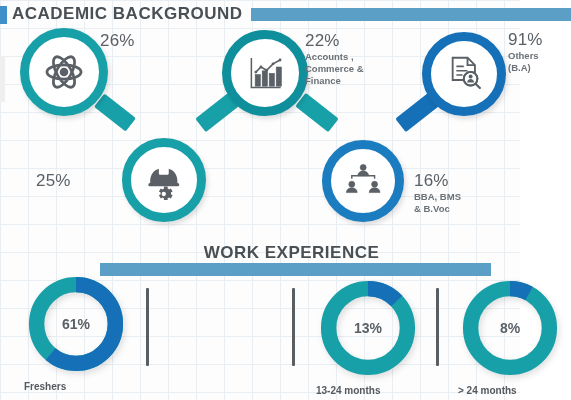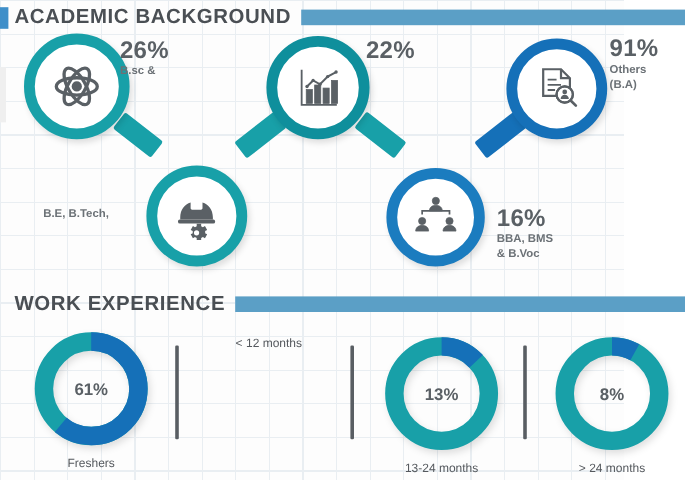--- a/index.html
+++ b/index.html
@@ -27,21 +27,21 @@
   
   .sec-head{position:absolute;display:flex;align-items:center;}
   .sec-title{
     font-size:17px;font-weight:700;letter-spacing:.5px;color:#4a4f54;
     white-space:nowrap;
   }
   .sec-bar{height:13px;background:#5b9fc6;margin-left:8px;}
 
   #acad-head{left:12px;top:4px;width:559px;}
   #acad-head .sec-bar{width:335px;}
-  #work-head{left:12px;top:243px;width:559px;}
+  #work-head{left:12px;top:243px;width:559px;flex-direction:column;}
   #work-head .sec-bar{width:391px;}
 
   
   .pipe{position:absolute;background:#18a0a8;border-radius:2px;}
   .pipe.blue{background:#1570b8;}
 
   
   .node{position:absolute;}
   .ring{
     position:relative;
@@ -54,39 +54,39 @@
   .ring.teal{border:9px solid #18a0a8;}
   .ring.tealdark{border:9px solid #0f8f9c;}
   .ring.blue{border:9px solid #1570b8;}
   .ring.bluemid{border:9px solid #1b7cbf;}
   .ring .glyph{width:60%;height:60%;}
   .ring .glyph svg{width:100%;height:100%;display:block;}
 
   
   .lbl{position:absolute;color:#5c6166;}
   .lbl .pct{
-    font-size:20px;font-weight:700;color:#5a6065;line-height:1.05;
+    font-size:17px;font-weight:400;color:#5a6065;line-height:1.05;
     letter-spacing:.2px;
   }
   .lbl .desc{
     font-size:9.5px;font-weight:700;color:#6b7176;line-height:1.28;margin-top:1px;
   }
   .lbl.right{text-align:left;}
 
   
   .donut-wrap{position:absolute;}
   .donut{position:relative;width:104px;height:104px;}
   .donut svg{display:block;filter:drop-shadow(2px 3px 3px rgba(0,0,0,.12));}
   .donut .val{
     position:absolute;inset:0;display:flex;align-items:center;justify-content:center;
     font-size:14px;font-weight:700;color:#5a6065;
   }
   .donut-label{
-    margin-top:5px;text-align:center;width:104px;
-    font-size:10px;font-weight:400;color:#55595e;
+    margin-top:5px;text-align:left;width:104px;
+    font-size:10px;font-weight:700;color:#55595e;
   }
   .divider{position:absolute;width:3px;background:#595e63;border-radius:1px;}
 </style>
 </head>
 <body>
 
 <div id="page">
 
   <div class="edge-accent"></div>
   <div class="edge-accent2"></div>
@@ -109,39 +109,38 @@
           <ellipse cx="32" cy="32" rx="26" ry="11" transform="rotate(0 32 32)"></ellipse>
           <ellipse cx="32" cy="32" rx="26" ry="11" transform="rotate(60 32 32)"></ellipse>
           <ellipse cx="32" cy="32" rx="26" ry="11" transform="rotate(120 32 32)"></ellipse>
         </svg>
       </span>
     </div>
   </div>
   <div class="lbl right" style="left:100px;top:32px;width:98px;">
     <div class="pct">26%</div>
     <div class="desc">
-      <div>B.sc &amp;</div>
     </div>
   </div>
 
   <div class="node" style="left:122px;top:138px;">
     <div class="ring teal" style="width:84px;height:84px;">
       <span class="glyph">
         <svg viewBox="0 0 64 64" fill="#5a6065">
           <path d="M10 34c0-10 6-18 14-20v8c0 1 1 2 2 2h12c1 0 2-1 2-2v-8c8 2 14 10 14 20v3H10z"></path>
           <rect x="7" y="37" width="50" height="5.5" rx="2.5"></rect>
           <path d="M32 44c-7 0-12 5-12 11 0 1 0 2 .2 3H44c.2-1 .2-2 .2-3 0-6-5-11-12.2-11z" opacity="0"></path>
           <path d="M40.5 47.5l2.8-1.6 3 5.2-2.8 1.6c.2.9.2 1.8 0 2.7l2.8 1.6-3 5.2-2.8-1.6a9 9 0 0 1-2.3 1.4v3.2h-6v-3.2a9 9 0 0 1-2.3-1.4l-2.8 1.6-3-5.2 2.8-1.6a9 9 0 0 1 0-2.7l-2.8-1.6 3-5.2 2.8 1.6a9 9 0 0 1 2.3-1.4v-3.2h6v3.2c.8.3 1.6.8 2.3 1.4zM35.5 55a3.5 3.5 0 1 0-7 0 3.5 3.5 0 0 0 7 0z"></path>
         </svg>
       </span>
     </div>
   </div>
   <div class="lbl" style="left:36px;top:172px;width:86px;text-align:left;">
-    <div class="desc">
-      <div>B.E, B.Tech,</div>
+    <div class="pct">25%</div>
+    <div class="desc">
     </div>
   </div>
 
   <div class="node" style="left:222px;top:30px;">
     <div class="ring tealdark" style="width:86px;height:86px;">
       <span class="glyph">
         <svg viewBox="0 0 64 64" fill="#5a6065" stroke="#5a6065">
           <path d="M10 8v46h46" fill="none" stroke-width="2.4"></path>
           <rect x="16" y="34" width="8" height="18"></rect>
           <rect x="27" y="28" width="8" height="24"></rect>
@@ -152,20 +151,25 @@
           <circle cx="25" cy="22" r="2.2" stroke="none"></circle>
           <circle cx="34" cy="27" r="2.2" stroke="none"></circle>
           <circle cx="44" cy="17" r="2.2" stroke="none"></circle>
           <circle cx="55" cy="11" r="2.2" stroke="none"></circle>
         </svg>
       </span>
     </div>
   </div>
   <div class="lbl right" style="left:305px;top:32px;width:102px;">
     <div class="pct">22%</div>
+    <div class="desc">
+      <div>Accounts ,</div>
+      <div>Commerce &amp;</div>
+      <div>Finance</div>
+    </div>
   </div>
 
   <div class="node" style="left:322px;top:140px;">
     <div class="ring bluemid" style="width:82px;height:82px;">
       <span class="glyph">
         <svg viewBox="0 0 64 64" fill="#5a6065" stroke="#5a6065">
           <g>
             <circle cx="32" cy="9" r="5"></circle>
             <path d="M23 23c0-5 4-8 9-8s9 3 9 8z"></path>
           </g>
@@ -227,21 +231,20 @@
         <circle class="arc" cx="21" cy="21" r="15.9" fill="none" stroke="#1570b8" stroke-width="6.2" stroke-dasharray="61 39" transform="rotate(-90 21 21)"></circle>
       </svg>
       <div class="val">61%</div>
     </div>
     <div class="donut-label">Freshers</div>
   </div>
 
   <div class="divider" style="left:146px;top:288px;height:78px;"></div>
 
   <div class="donut-wrap" style="left:172px;top:276px;">
-    <div class="donut-label">&lt; 12 months</div>
   </div>
 
   <div class="divider" style="left:292px;top:288px;height:78px;"></div>
 
   <div class="donut-wrap" style="left:316px;top:276px;">
     <div class="donut">
       <svg viewBox="0 0 42 42" width="104" height="104">
         <circle cx="21" cy="21" r="15.9" fill="none" stroke="#18a0a8" stroke-width="6.2"></circle>
         <circle class="arc" cx="21" cy="21" r="15.9" fill="none" stroke="#1570b8" stroke-width="6.2" stroke-dasharray="13 87" transform="rotate(-90 21 21)"></circle>
       </svg>

